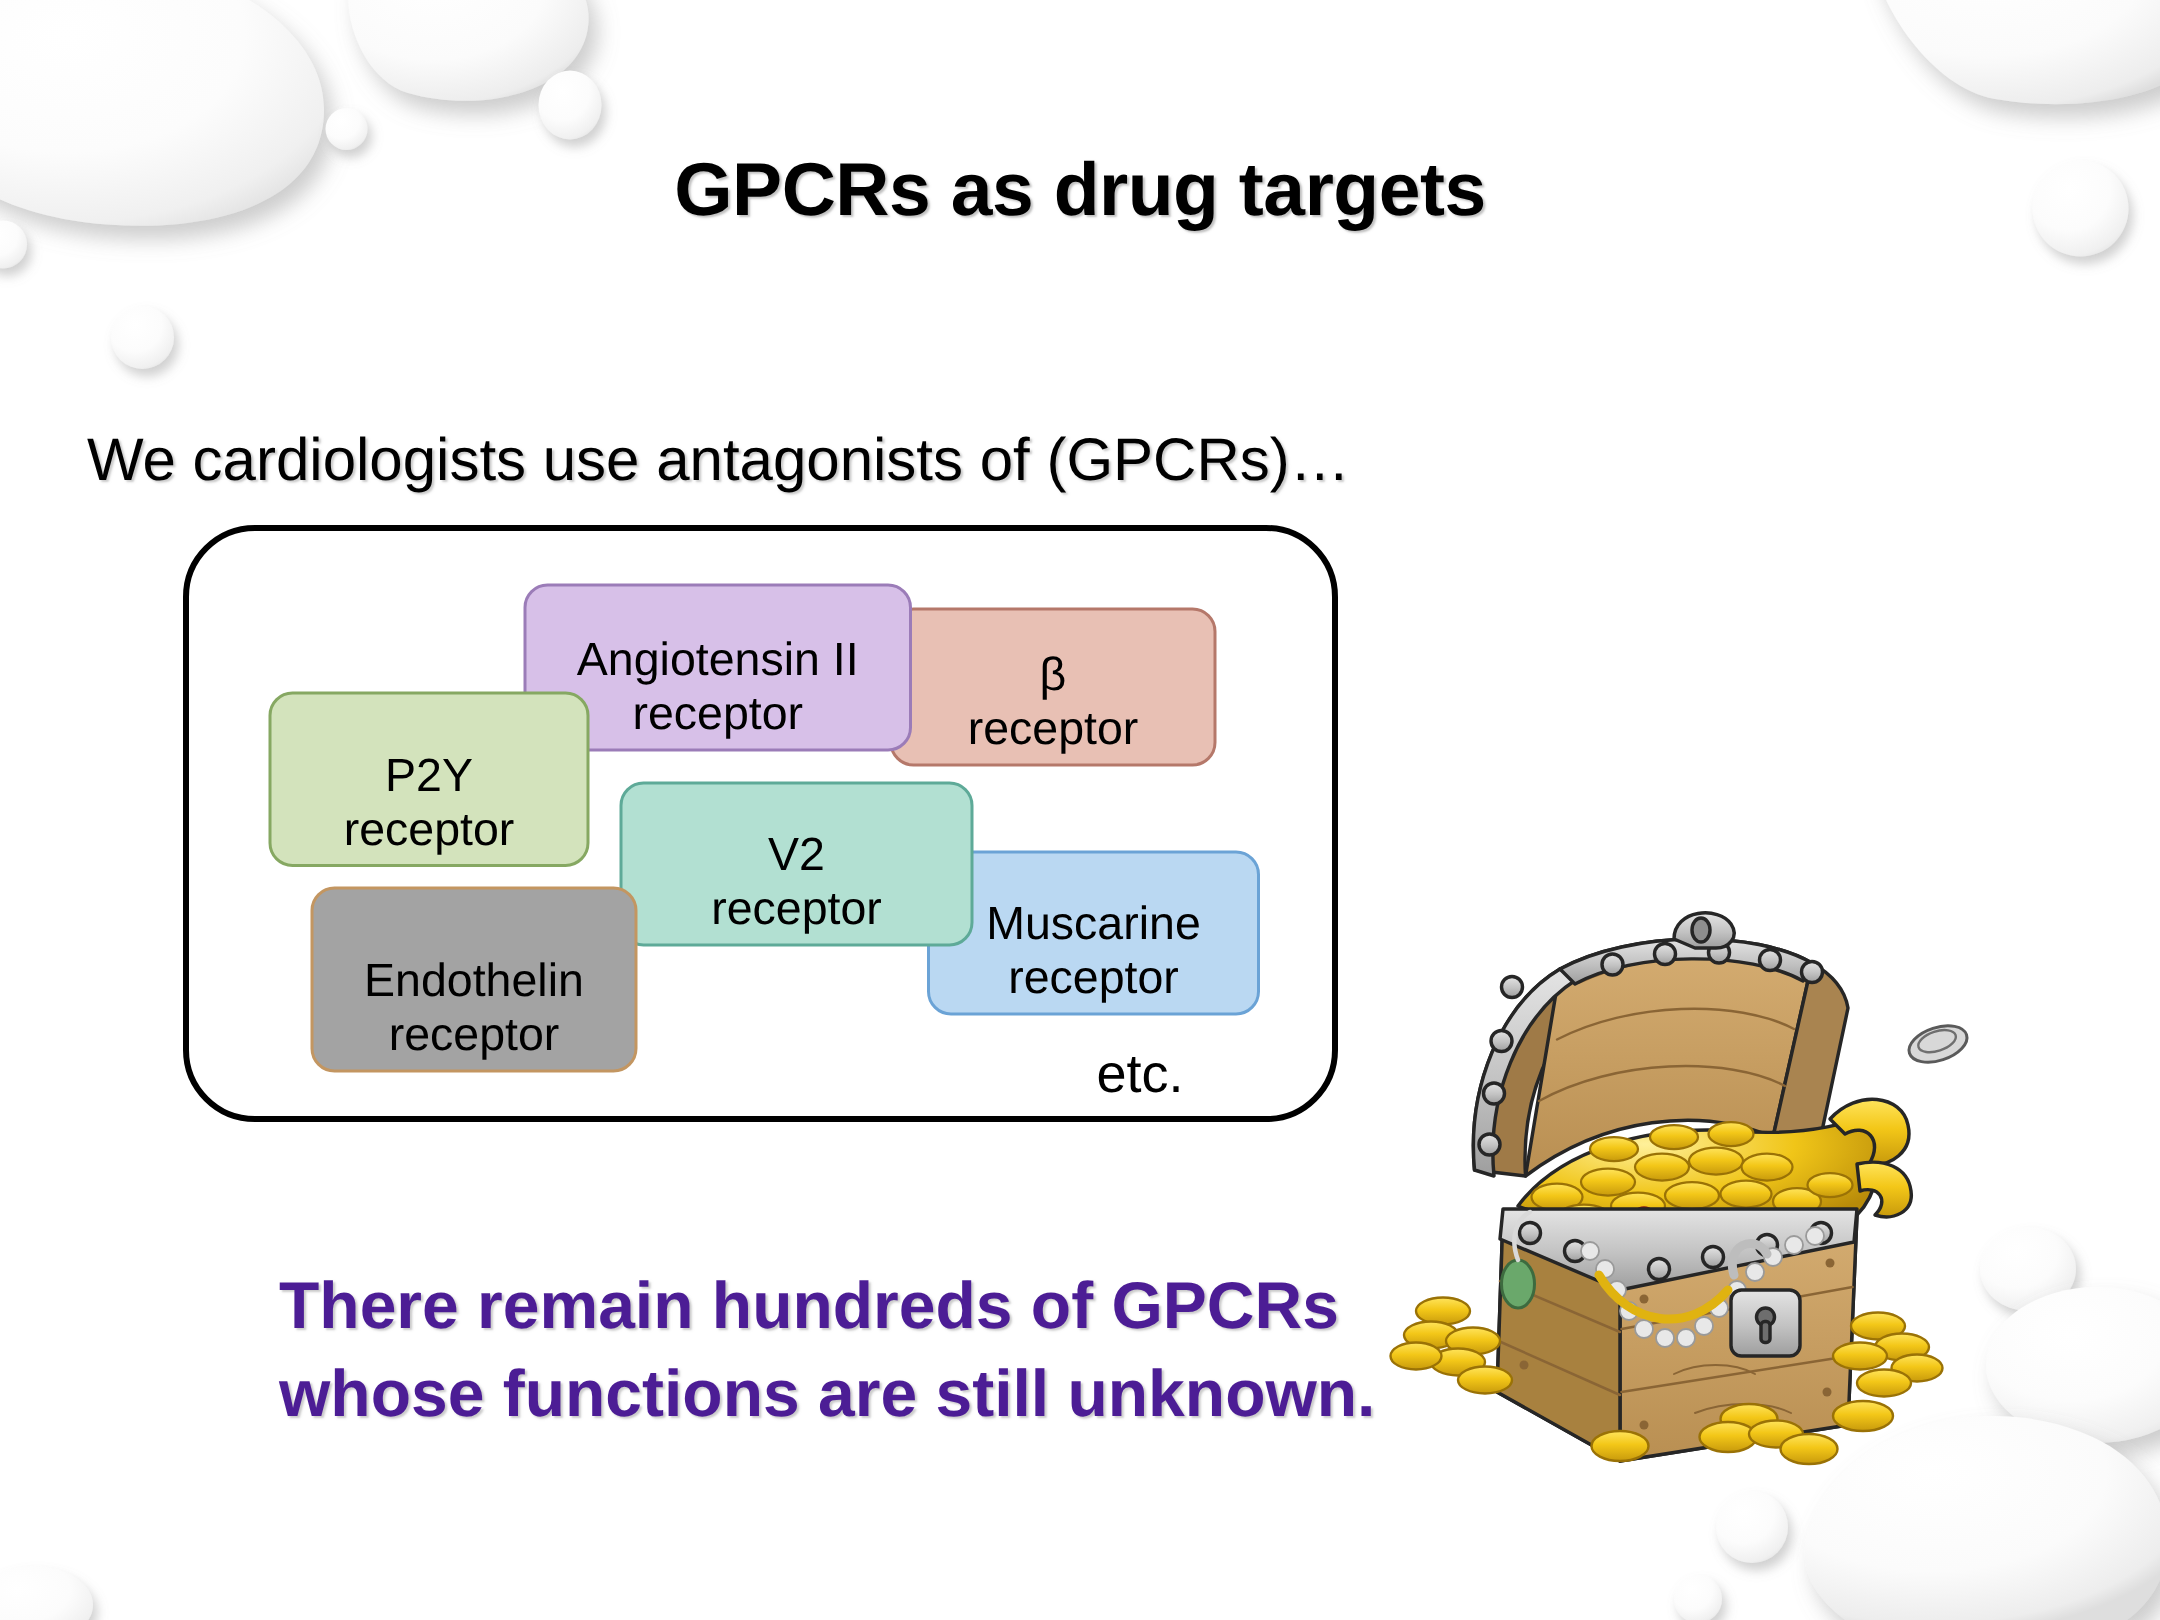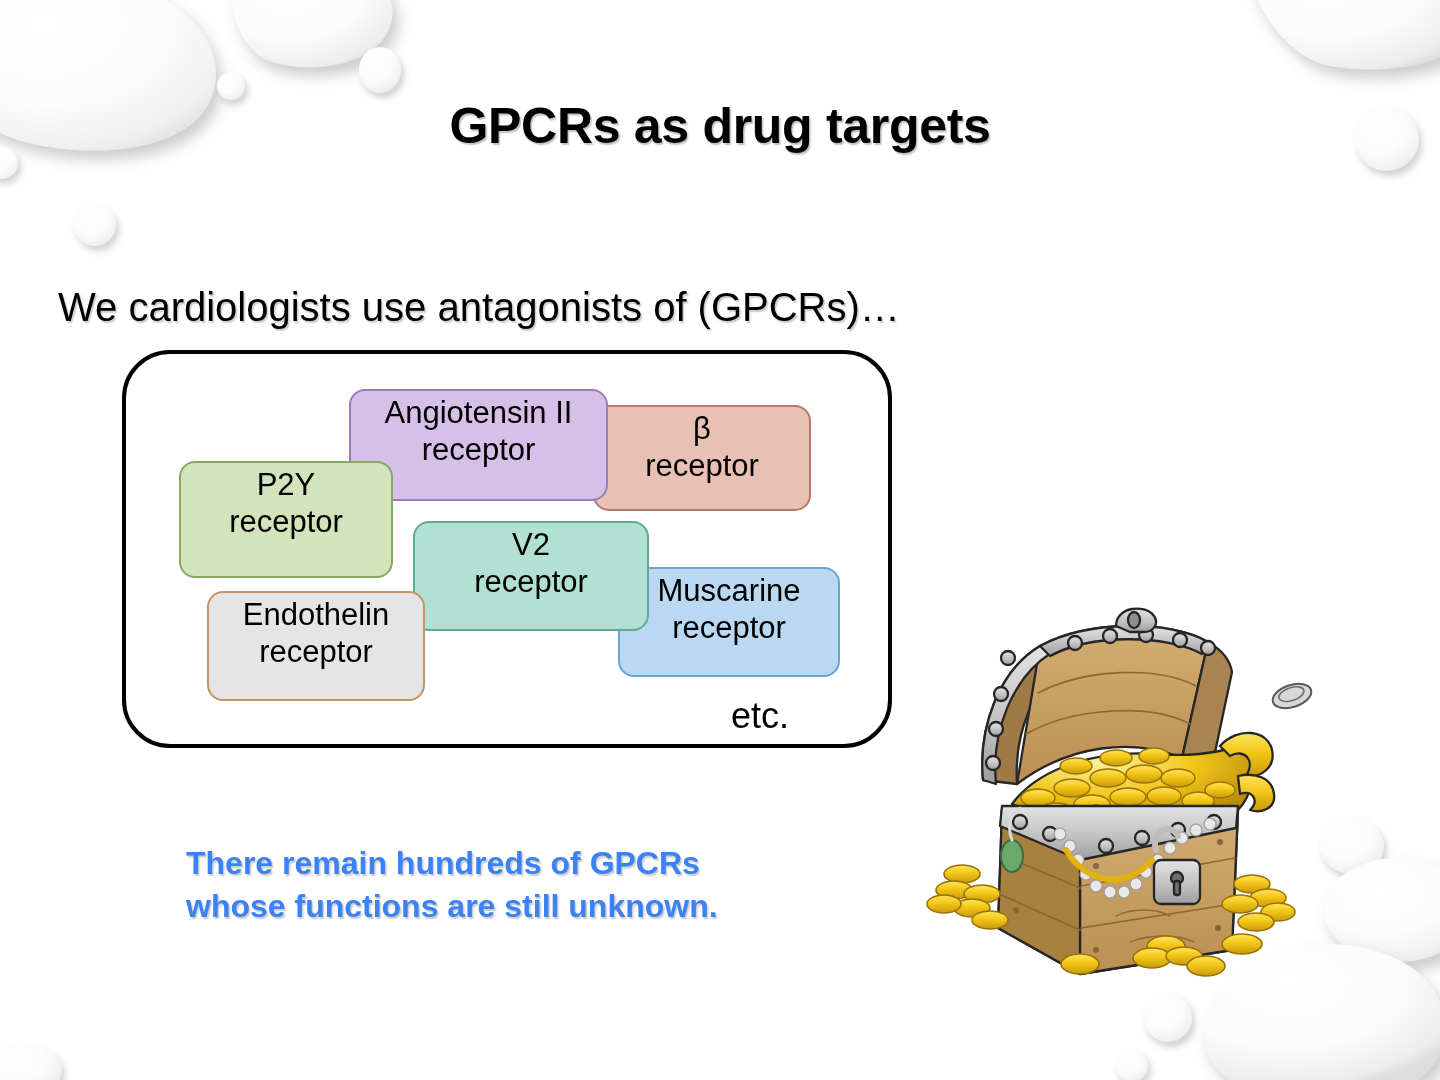--- a/index.html
+++ b/index.html
@@ -64,21 +64,21 @@
     box-sizing: border-box;
   }
 
   .rbox {
     position: absolute;
     box-sizing: border-box;
     border-radius: 16px;
     border-width: 2px;
     border-style: solid;
     display: flex;
-    align-items: flex-start;
+    align-items: flex-end;
     justify-content: center;
     text-align: center;
     color: #000000;
     font-size: 31px;
     line-height: 1.18;
     padding: 4px 6px;
   }
 
   #etc {
     position: absolute;
@@ -86,24 +86,24 @@
     top: 695px;
     font-size: 36px;
     color: #000000;
   }
 
   
   #statement {
     position: absolute;
     left: 186px;
     top: 842px;
-    font-size: 32px;
+    font-size: 44px;
     font-weight: bold;
     line-height: 1.33;
-    color: #3b82f6;
+    color: #4c1d95;
     text-shadow: 1.5px 1.5px 1.5px rgba(150,150,150,0.5);
   }
 
   
   #chest {
     position: absolute;
     left: 920px;
     top: 598px;
     width: 410px;
     height: 382px;
@@ -224,21 +224,21 @@
           <div>V2</div>
           <div>receptor</div>
         </div>
       </div>
       <div class="rbox" style="left: 179px; top: 461px; width: 214px; height: 117px; background: rgb(211, 227, 188); border-color: rgb(134, 168, 98); z-index: 15;">
         <div>
           <div>P2Y</div>
           <div>receptor</div>
         </div>
       </div>
-      <div class="rbox" style="left: 207px; top: 591px; width: 218px; height: 110px; background: #e5e5e5; border-color: rgb(195, 150, 97); z-index: 16;">
+      <div class="rbox" style="left: 207px; top: 591px; width: 218px; height: 124px; background: #a3a3a3; border-color: rgb(195, 150, 97); z-index: 16;">
         <div>
           <div>Endothelin</div>
           <div>receptor</div>
         </div>
       </div>
     </div>
 
   <div id="etc" style="z-index: 30;">etc.</div>
 
   <div id="statement">

